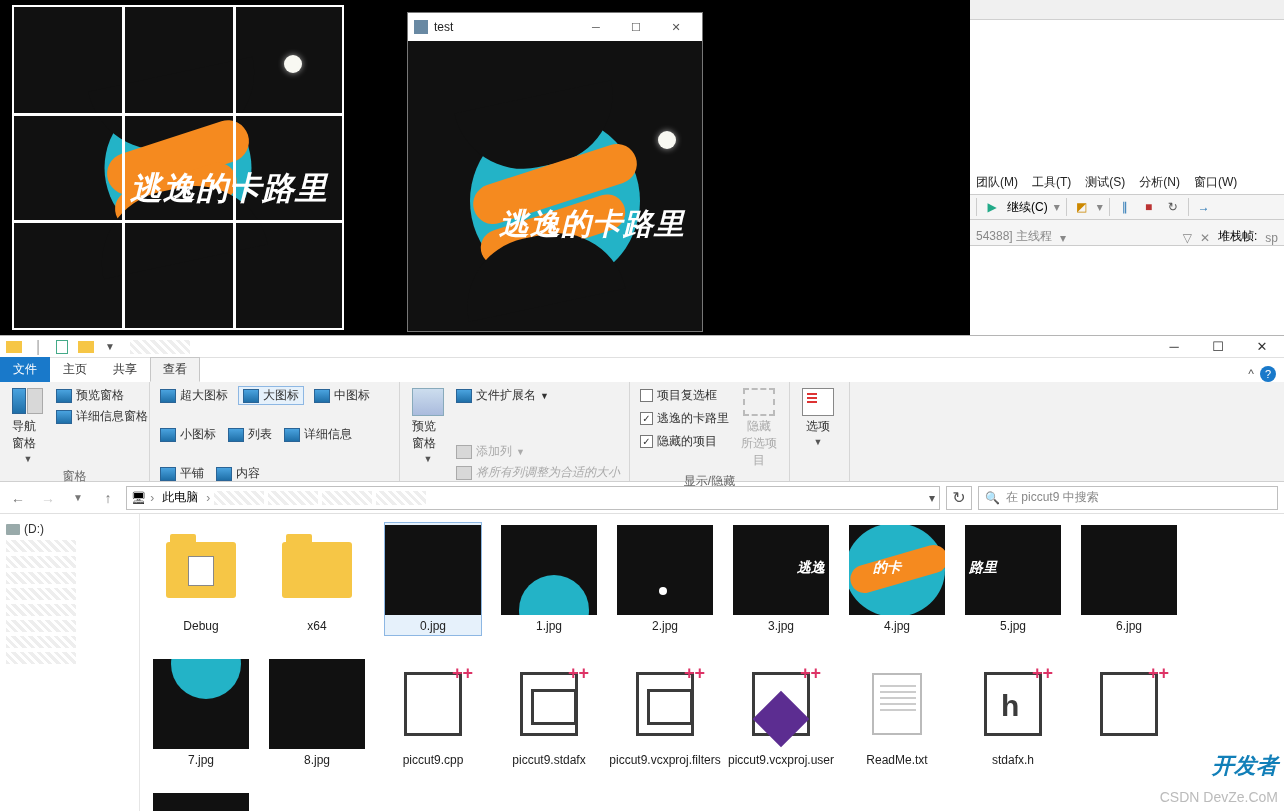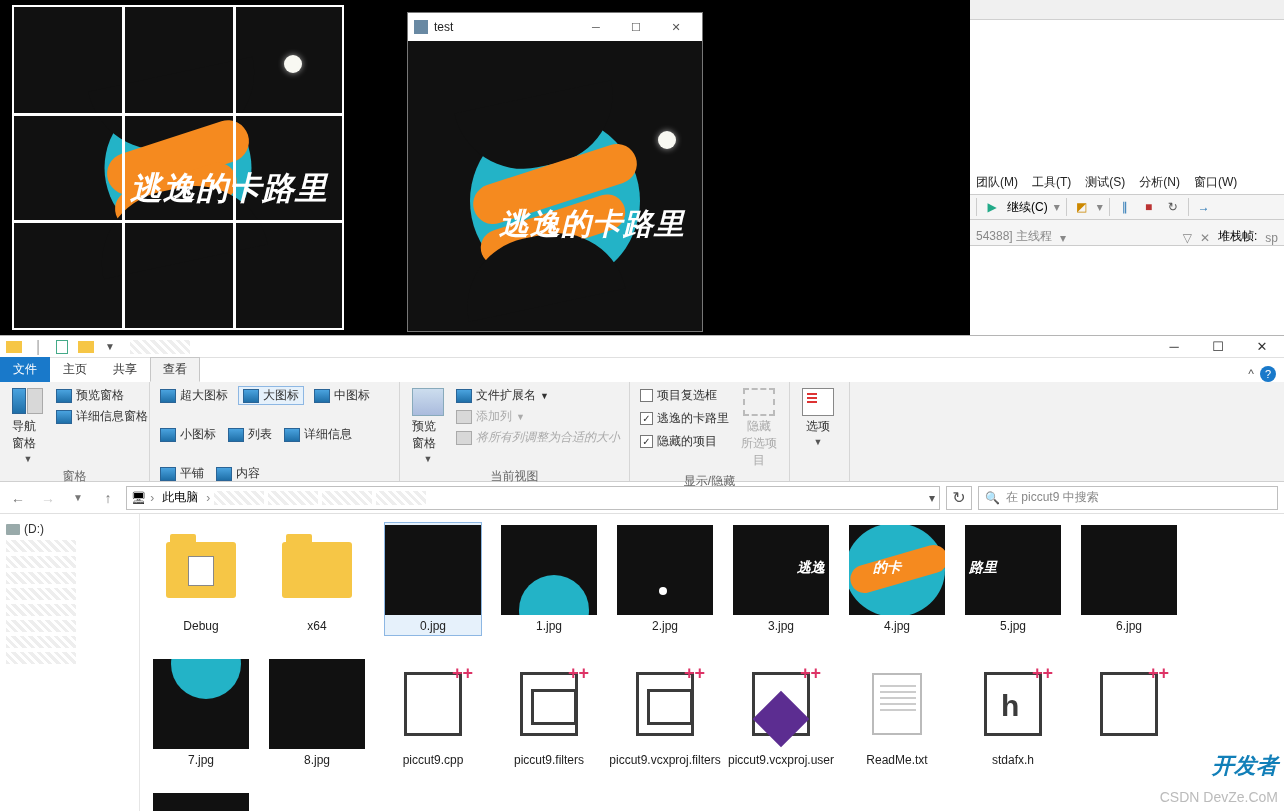--- a/index.html
+++ b/index.html
@@ -309,21 +309,21 @@
           <div class="bicon" style="background:linear-gradient(#cde,#abd);border:1px solid #8ab;"></div>
           <span>预览窗格</span>
           <span style="font-size:9px;color:#555;">▼</span>
         </div>
         <div class="col">
           <div class="smallrow">
               <span class="sicon blue"></span>
               <span>文件扩展名</span> 
               <span style="font-size:9px;">▼</span>
             </div>
-          <div class="smallrow" style="color:#aaa;">
+          <div class="smallrow" style="color:#aaa;margin-top:35px;">
               <span class="sicon gray"></span>
               <span>添加列</span> 
               <span style="font-size:9px;">▼</span>
             </div>
           <div class="smallrow" style="color:#aaa;font-style:italic;">
               <span class="sicon gray"></span>
               <span>将所有列调整为合适的大小</span>
             </div>
         </div>
       </div>
@@ -511,21 +511,21 @@
           <div class="file-item">
             <div class="thumb folder">
               <div class="cpp-icon"></div>
             </div>
             <div>piccut9.cpp</div>
           </div>
           <div class="file-item">
             <div class="thumb folder">
               <div class="cpp-icon proj"></div>
             </div>
-            <div>piccut9.filters</div>
+            <div>piccut9.stdafx</div>
           </div>
           <div class="file-item">
             <div class="thumb folder">
               <div class="cpp-icon proj"></div>
             </div>
             <div>piccut9.vcxproj.filters</div>
           </div>
           <div class="file-item">
             <div class="thumb folder">
               <div class="cpp-icon" style="border: 3px solid rgb(59, 59, 59);">

